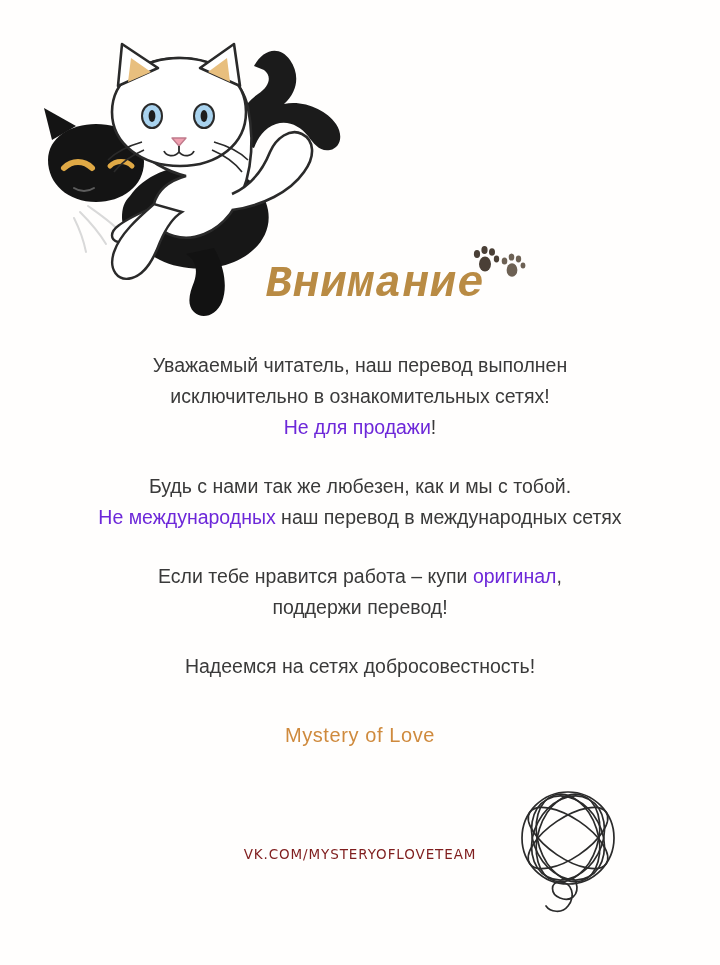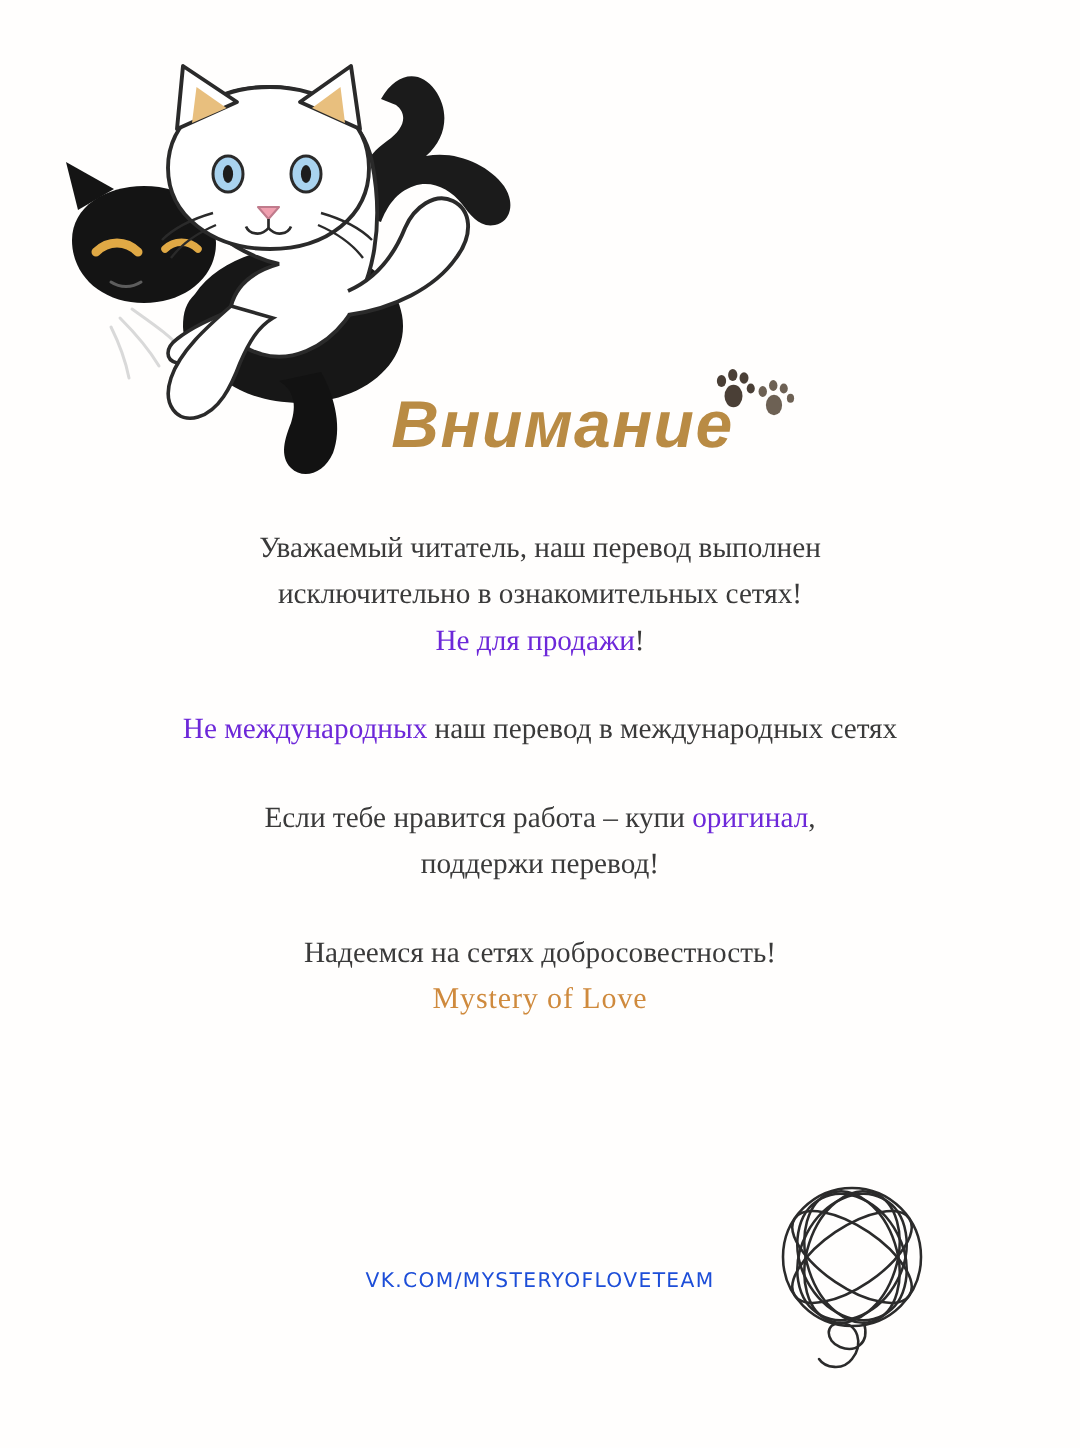--- a/index.html
+++ b/index.html
@@ -36,21 +36,21 @@
     left: 0;
     top: 262px;
     width: 720px;
     text-align: center;
     padding-left: 30px;
     box-sizing: border-box;
   }
   .heading {
     display: inline-block;
     position: relative;
-    font-family: Liberation Sans, sans-serif;
+    font-family: Liberation Mono, monospace;
     font-style: italic;
     font-weight: bold;
     font-size: 44px;
     letter-spacing: 1px;
     color: #b98b44;
     line-height: 1;
   }
   .paws {
     position: absolute;
     right: -46px;
@@ -60,54 +60,55 @@
   }
 
   
   .body-text {
     position: absolute;
     left: 0;
     top: 350px;
     width: 720px;
     text-align: center;
     color: #3a3a3a;
-    font-family: Liberation Serif, serif;
+    font-family: Liberation Sans, sans-serif;
     font-size: 19.5px;
     line-height: 31px;
   }
   .para {
     margin: 0 0 28px 0;
   }
   .para .line {
     display: block;
     white-space: nowrap;
   }
   .accent {
     color: #6d28d9;
   }
   .signature {
     color: #cf8a3d;
     font-size: 20px;
     letter-spacing: 0.6px;
+    margin-top: 38px;
   }
   .p-small {
     margin-bottom: 24px;
   }
 
   
   .footer-link {
     position: absolute;
     left: 0;
     top: 846px;
     width: 720px;
     text-align: center;
     font-family: "DejaVu Sans", sans-serif;
     font-size: 13.5px;
     letter-spacing: 0.9px;
-    color: #1d4ed8;
+    color: #7f1d1d;
   }
 
   
   .yarn {
     position: absolute;
     left: 506px;
     top: 786px;
     width: 140px;
     height: 130px;
   }
@@ -210,20 +211,21 @@
   </div>
 
   <div class="body-text">
     <p class="para">
       <span class="line">Уважаемый читатель, наш перевод выполнен</span>
       <span class="line">исключительно в ознакомительных сетях!</span>
       <span class="line"><span class="accent">Не для продажи</span><span>!</span></span>
     </p>
 
     <p class="para">
+      <span class="line">Будь с нами так же любезен, как и мы с тобой.</span>
       <span class="line"><span class="accent">Не международных</span><span> наш перевод в международных сетях</span></span>
     </p>
 
     <p class="para">
       <span class="line"><span>Если тебе нравится работа – купи </span><span class="accent">оригинал</span><span>,</span></span>
       <span class="line">поддержи перевод!</span>
     </p>
 
     <p class="para p-small">
       <span class="line">Надеемся на сетях добросовестность!</span>

